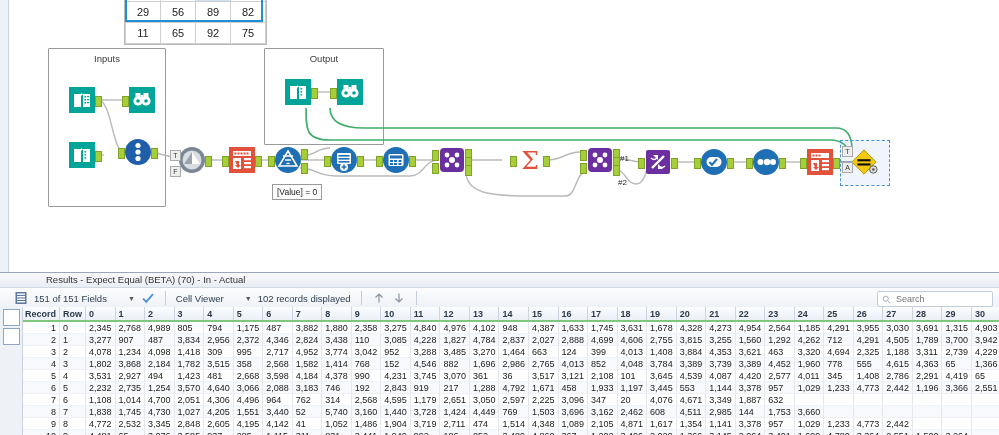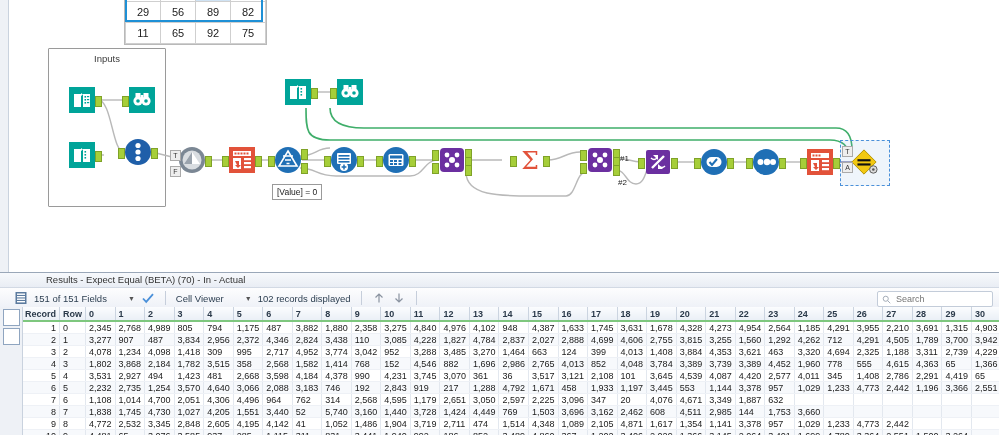--- a/index.html
+++ b/index.html
@@ -172,20 +172,23 @@
           </tr>
         </tbody>
       </table>
     <div class="selbox" style="left: 0px; top: 0px; width: 134px; height: 38px; display: block; border-color: rgb(30, 144, 214);"></div>
   </div>
 
   <div class="container-box" style="left:48px;top:48px;width:116px;height:157px;">
     <div class="container-title">Inputs</div>
   </div>
 
+  <div class="container-box" style="left:264px;top:48px;width:118px;height:95px;">
+    <div class="container-title">Output</div>
+  </div>
 
   <svg class="wire" style="left:0;top:0;width:999px;height:272px;">
 
     <path d="M98,100 L128,100" stroke="#b9b9b9" stroke-width="1.4" fill="none"></path>
 
     <path d="M98,100 C112,100 112,152 124,152" stroke="#b9b9b9" stroke-width="1.4" fill="none"></path>
 
     <path d="M98,155 L104,155" stroke="#b9b9b9" stroke-width="1.4" fill="none"></path>
 
     <path d="M152,152 L176,158" stroke="#b9b9b9" stroke-width="1.4" fill="none"></path>
@@ -601,21 +604,21 @@
             <td class="col-data">1,745</td>
             <td class="col-data">3,631</td>
             <td class="col-data">1,678</td>
             <td class="col-data">4,328</td>
             <td class="col-data">4,273</td>
             <td class="col-data">4,954</td>
             <td class="col-data">2,564</td>
             <td class="col-data">1,185</td>
             <td class="col-data">4,291</td>
             <td class="col-data">3,955</td>
-            <td class="col-data">2,210</td>
+            <td class="col-data">3,030</td>
             <td class="col-data">3,691</td>
             <td class="col-data">1,315</td>
             <td class="col-data">4,903</td>
           </tr>
           <tr>
             <td class="col-record num">2</td>
             <td class="col-row">1</td>
             <td class="col-data">3,277</td>
             <td class="col-data">907</td>
             <td class="col-data">487</td>

